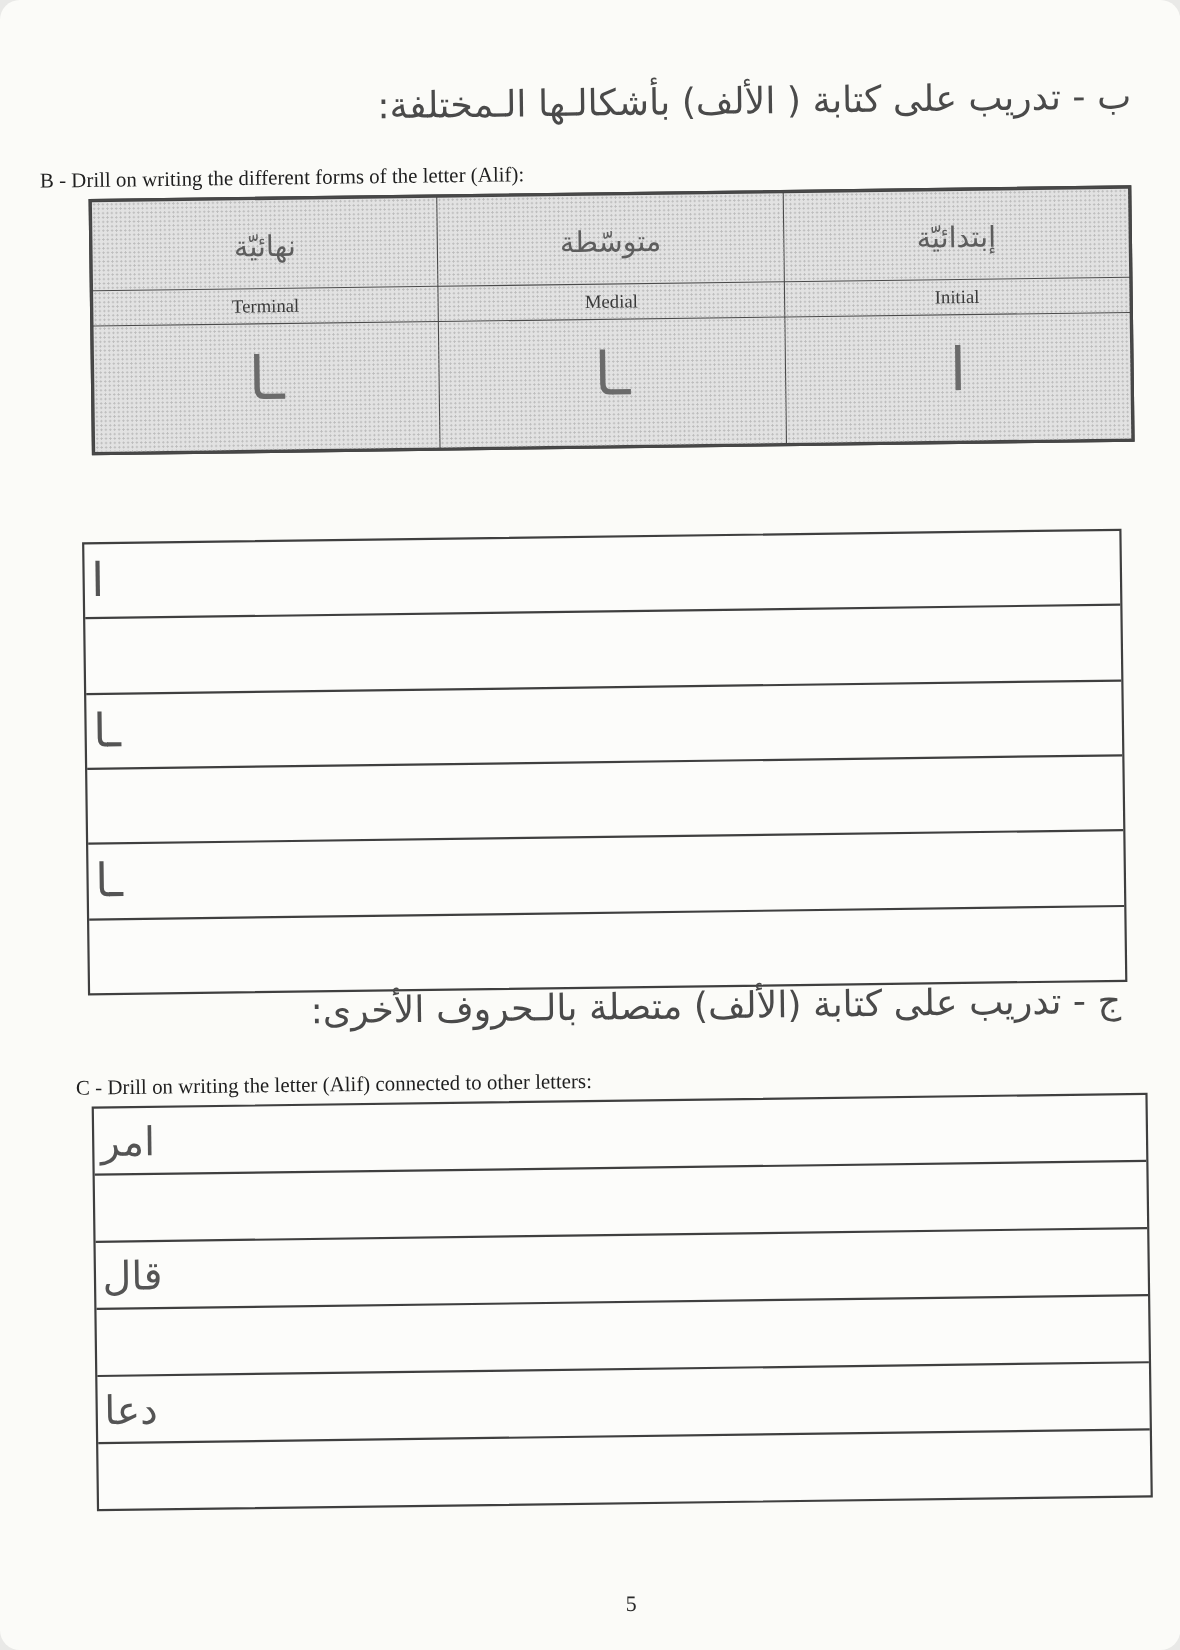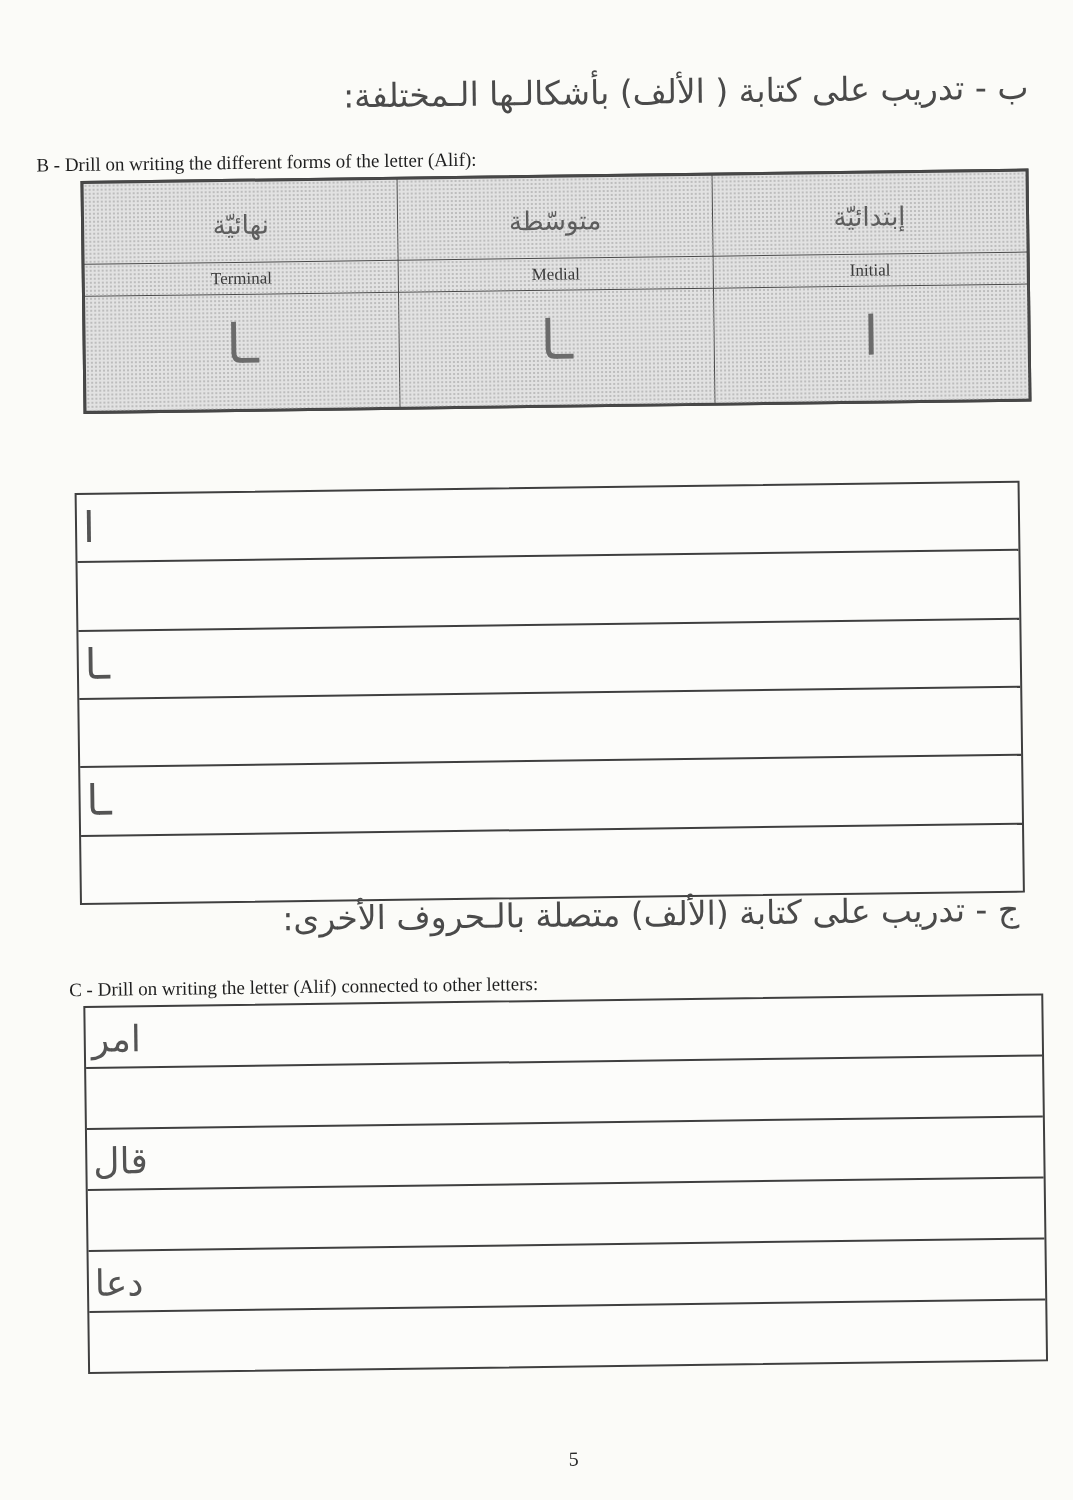--- a/index.html
+++ b/index.html
@@ -4,20 +4,21 @@
 <style>
   html,body{margin:0;padding:0;background:#e9e9e7;}
   .page{
     position:relative;
     width:1073px;height:1500px;
     margin:0 auto;
     background:#fbfbf8;
     overflow:hidden;
     font-family:"DejaVu Sans",sans-serif;
     color:#2e2e2e;
+    border-radius:18px;
   }
   .scan{
     position:absolute;inset:0;
     transform:rotate(-0.75deg);
     transform-origin:50% 50%;
   }
   
   .ar-heading{
     position:absolute;
     direction:rtl;

